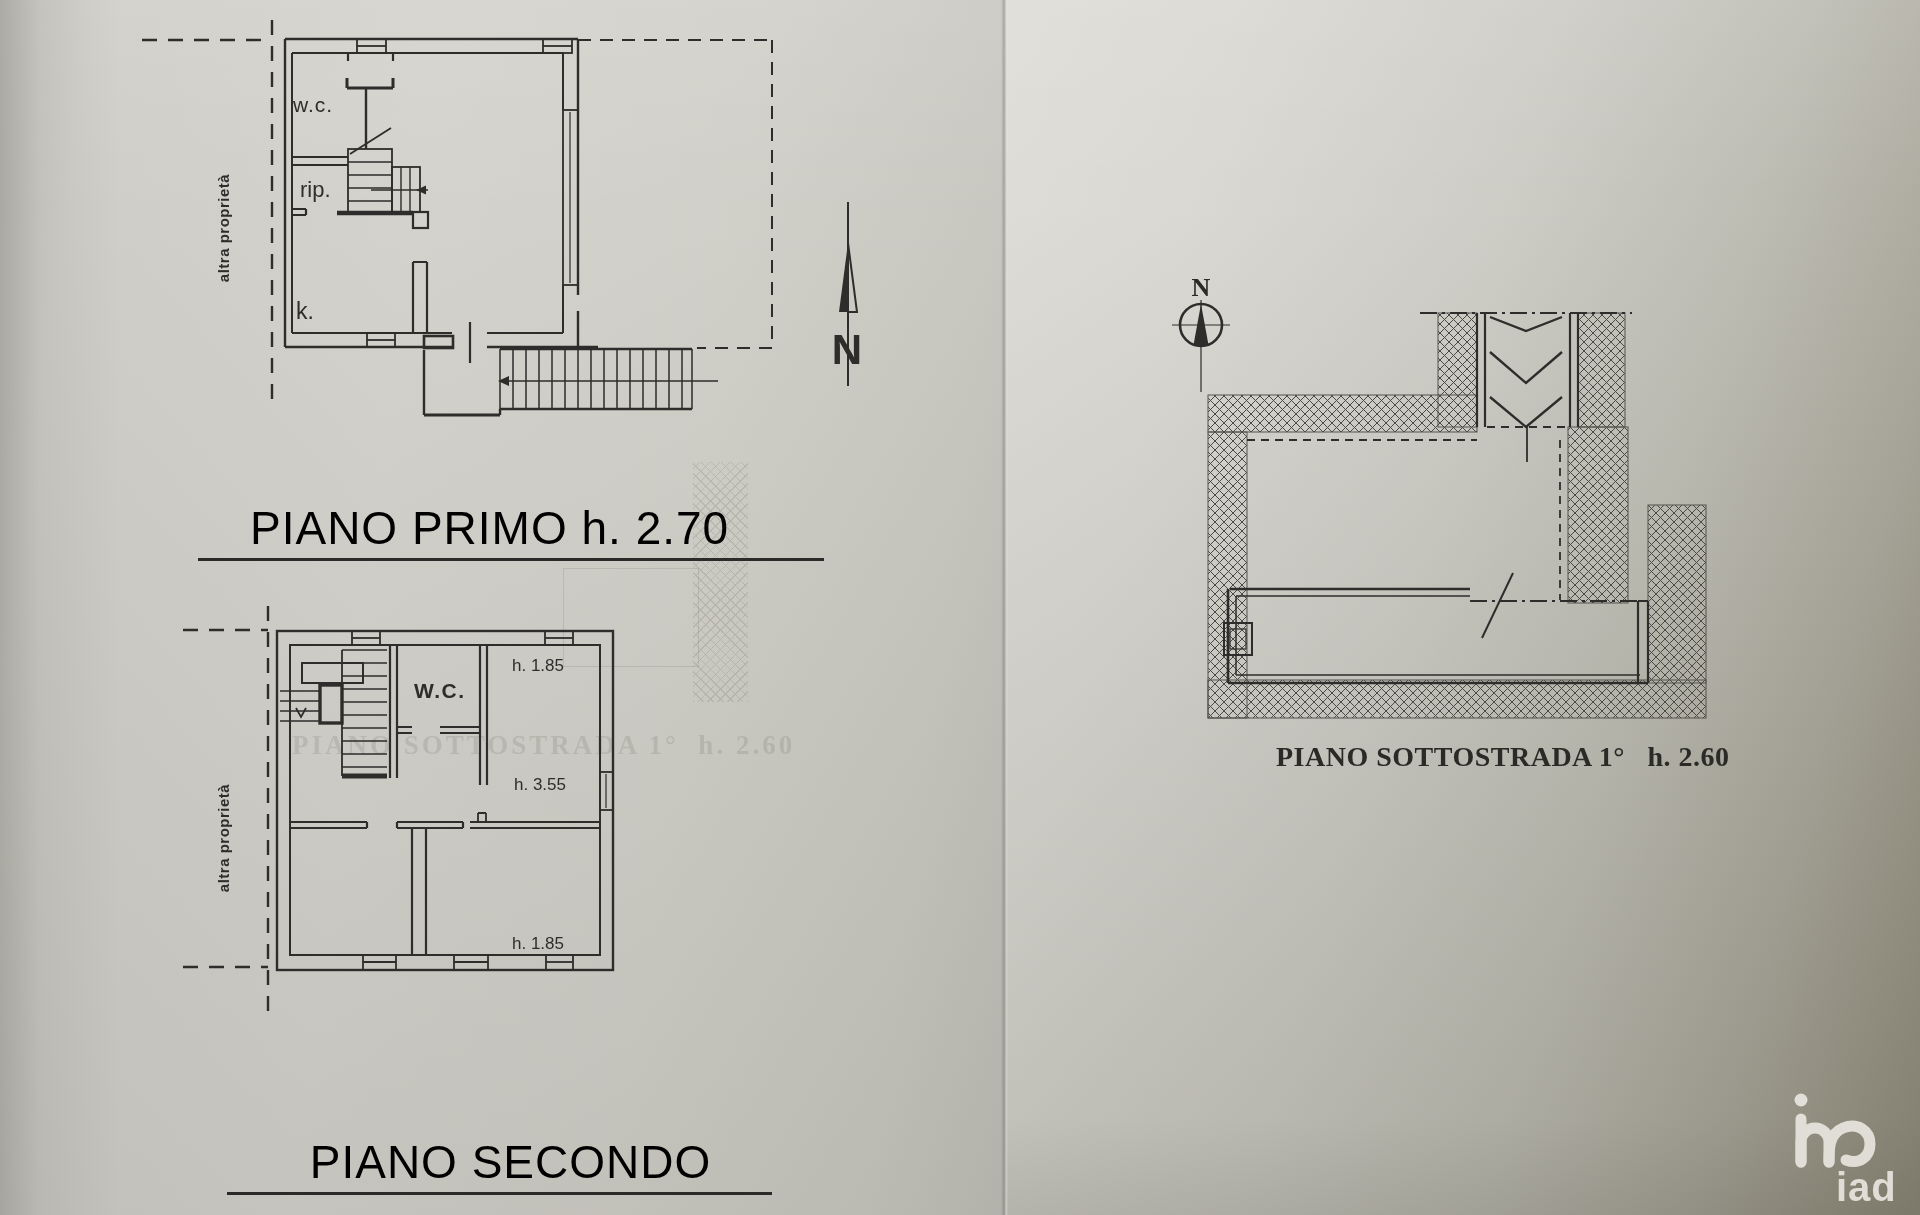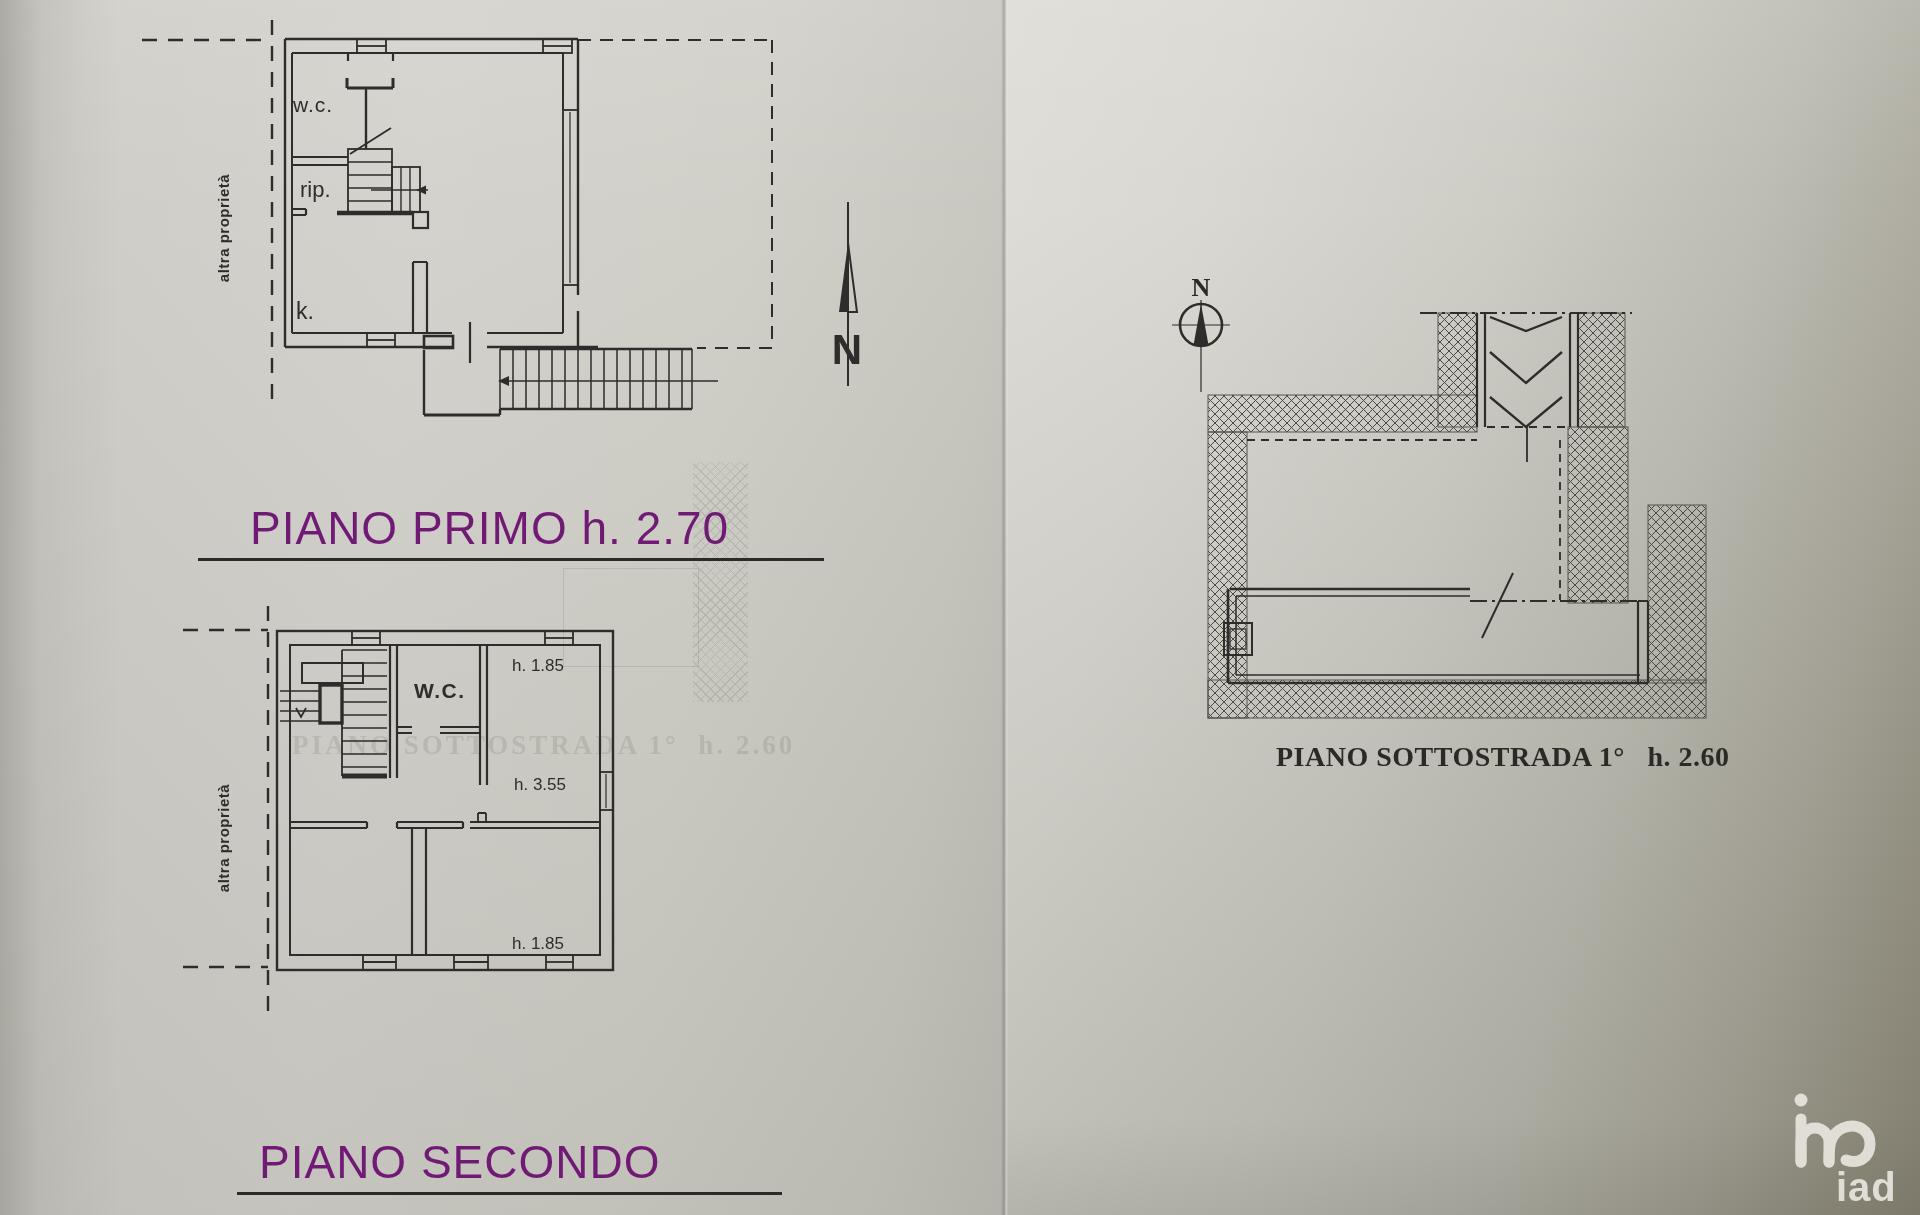--- a/index.html
+++ b/index.html
@@ -22,26 +22,26 @@
       linear-gradient(180deg, rgba(255,255,255,.08) 0, rgba(255,255,255,0) 200px, rgba(66,64,50,.14) 92%, rgba(60,58,46,.22) 100%),
       linear-gradient(105deg,#deddd7 0%,#d9d8d2 20%,#cdccc5 45%,#bebdb4 65%,#aaa89c 82%,#979485 94%,#8d8a7b 100%);
   }
   .seam{
     position:absolute;left:1001px;top:0;width:7px;height:1215px;
     background:linear-gradient(90deg, rgba(255,255,255,0) 0, rgba(80,78,68,.30) 45%, rgba(255,255,255,.35) 75%, rgba(255,255,255,0) 100%);
   }
   svg{position:absolute;overflow:visible;}
   .ink{stroke:#2e2d2b;fill:none;}
   .title{
-    position:absolute;color:#701a75;border-bottom:3px solid #2b2a28;
+    position:absolute;color:#000000;border-bottom:3px solid #2b2a28;
     font-size:46px;letter-spacing:1px;line-height:1.05;padding-bottom:6px;
     white-space:pre;
   }
   .title-primo{left:198px;top:504px;width:626px;padding-left:52px;box-sizing:border-box;}
-  .title-secondo{left:237px;top:1138px;width:545px;padding-left:22px;box-sizing:border-box;}
+  .title-secondo{left:227px;top:1138px;width:545px;padding-left:22px;box-sizing:border-box;text-align:center;}
   .caption-serif{
     position:absolute;left:1276px;top:741px;
     font-family:"Liberation Serif",serif;font-weight:600;
     font-size:28px;letter-spacing:.5px;color:#2b2a26;white-space:pre;
   }
   .ghost-text{
     position:absolute;left:292px;top:730px;
     font-family:"Liberation Serif",serif;font-weight:600;font-size:27px;letter-spacing:3px;
     color:#4e4c42;opacity:.14;white-space:pre;pointer-events:none;
   }

